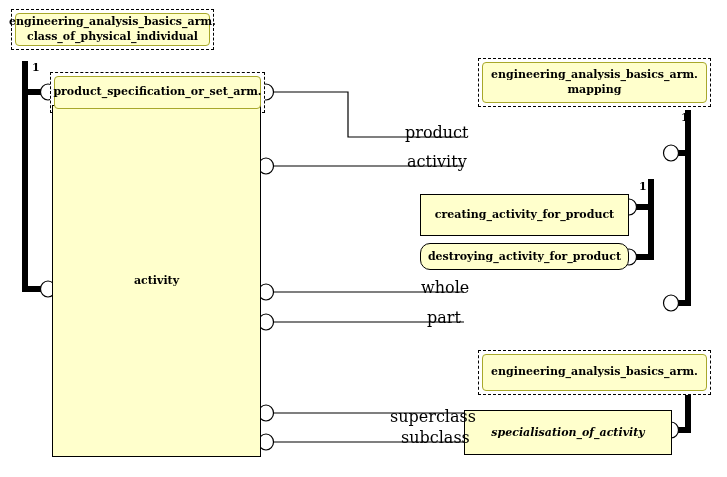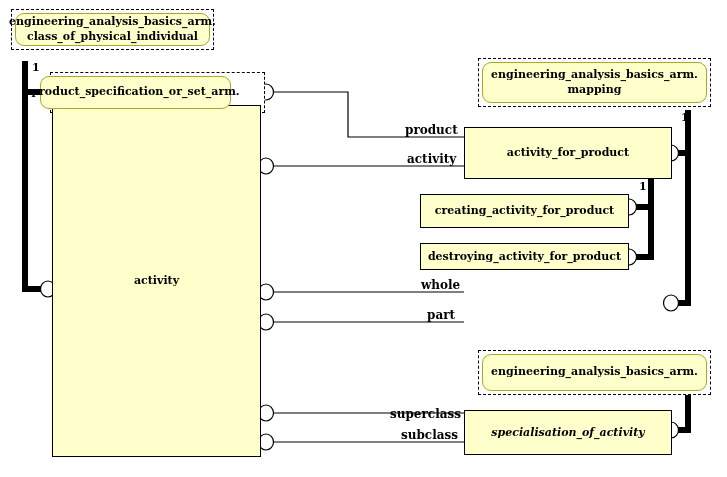--- a/index.html
+++ b/index.html
@@ -31,33 +31,33 @@
     box-sizing:border-box;
     border:1px dashed #000000;
     background:#ffffff;
     z-index:3;
   }
   .ext-node{
     position:absolute;
     box-sizing:border-box;
     background:#ffffcc;
     border:1px solid #a8a82b;
-    border-radius:9px;
+    border-radius:4px;
     display:flex;align-items:center;justify-content:center;
     text-align:center;
     font-weight:bold;
     font-size:11px;
     color:#000000;
     line-height:1.3;
     z-index:4;
   }
   .edge-label{
     position:absolute;
-    font-size:12px;
-    font-weight:bold;
+    font-size:16px;
+    font-weight:normal;
     color:#000000;
     white-space:nowrap;
     z-index:5;
     font-family:"DejaVu Serif", serif;
   }
   .card-label{
     position:absolute;
     font-size:11px;
     font-weight:bold;
     color:#000000;
@@ -141,21 +141,21 @@
 
   <div class="ext-frame" style="left:11px;top:9px;width:203px;height:41px;"></div>
   <div class="ext-node" style="left:15px;top:13px;width:195px;height:33px;">
     <div>
       <span>engineering_analysis_basics_arm.</span><br>
       <span>class_of_physical_individual</span>
     </div>
   </div>
 
   <div class="ext-frame" style="left:50px;top:72px;width:215px;height:41px;"></div>
-  <div class="ext-node" style="left:40px;top:76px;width:191px;height:33px;">
+  <div class="ext-node" style="left:54px;top:76px;width:207px;height:33px;">
     <div>
       <span>product_specification_or_set_arm.</span><br>
     </div>
   </div>
 
   <div class="ext-frame" style="left:478px;top:58px;width:233px;height:49px;"></div>
   <div class="ext-node" style="left:482px;top:62px;width:225px;height:41px;">
     <div>
       <span>engineering_analysis_basics_arm.</span><br>
       <span>mapping</span>
@@ -166,29 +166,26 @@
   <div class="ext-node" style="left:482px;top:354px;width:225px;height:37px;">
     <div>
       <span>engineering_analysis_basics_arm.</span><br>
     </div>
   </div>
 
   <div class="node" style="left:52px;top:105px;width:209px;height:352px;">
     <span>activity</span>
   </div>
 
-  <div class="node" style="left:464px;top:127px;width:208px;height:52px;">
-    <span>activity_for_product</span>
-  </div>
-
-  <div class="node" style="left:420px;top:194px;width:209px;height:34px;">
+
+  <div class="node" style="left:420px;top:194px;width:209px;height:42px;">
     <span>creating_activity_for_product</span>
   </div>
 
-  <div class="node" style="left:420px;top:243px;width:209px;height:27px;">
+  <div class="node" style="left:420px;top:243px;width:209px;height:27px;border-radius:10px;">
     <span>destroying_activity_for_product</span>
   </div>
 
 
   <div class="node" style="left:464px;top:410px;width:208px;height:45px;font-style:italic;">
     <span>specialisation_of_activity</span>
   </div>
 
   <div class="edge-label" style="left:405px;top:123px;">product</div>
   <div class="edge-label" style="left:407px;top:152px;">activity</div>

